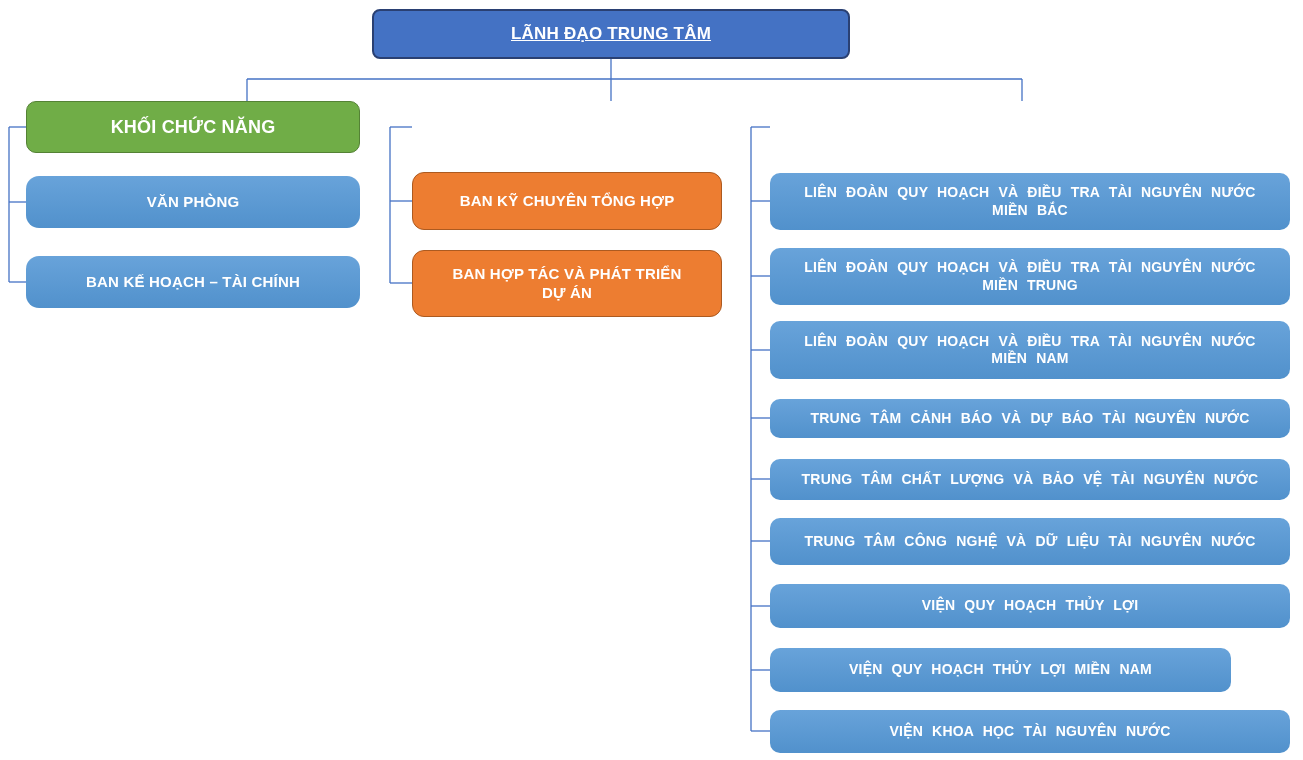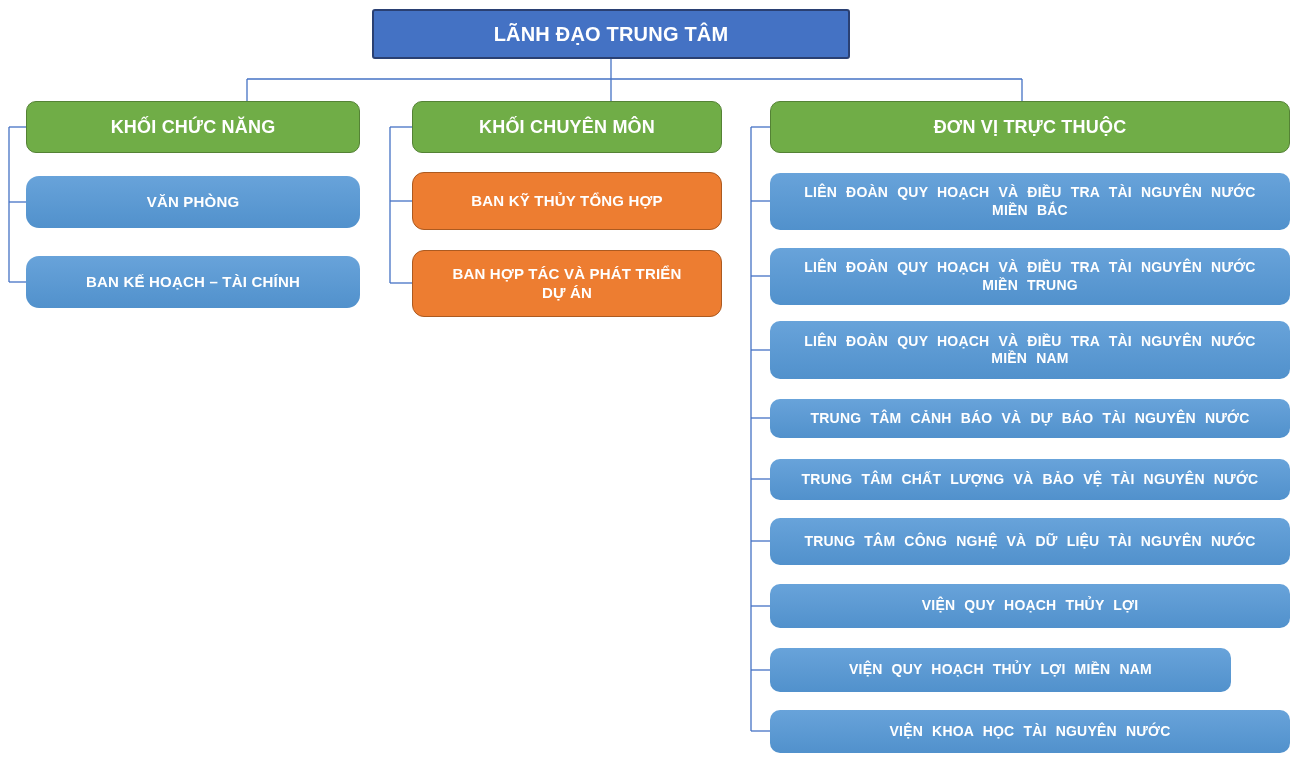--- a/index.html
+++ b/index.html
@@ -36,22 +36,23 @@
     justify-content: center;
     text-align: center;
     color: var(--text, #ffffff);
     font-weight: bold;
     line-height: 1.25;
     letter-spacing: 0.2px;
   }
   .root-node {
     background: var(--root-fill, #4472C4);
     border: 2px solid var(--root-border, #2A4073);
-    border-radius: 3px;
-    font-size: 20px;
+    border-radius: 8px;
+    font-size: 17px;
+    text-decoration: underline;
   }
   .header-node {
     background: var(--header-fill, #70AD47);
     border: 1.5px solid var(--header-border, #548235);
     border-radius: 10px;
     font-size: 18px;
   }
   .blue-node {
     background: linear-gradient(180deg, var(--blue-fill-top, #68A3DA), var(--blue-fill-bottom, #5191CC));
     border-radius: 13px;
@@ -107,25 +108,23 @@
     <path d="M 751 670 L 770 670"></path>
     <path d="M 751 731 L 770 731"></path>
   </svg>
 
   <div class="node root-node" style="left:372px; top:9px; width:478px; height:50px;">LÃNH ĐẠO TRUNG TÂM</div>
 
   <div class="node header-node" style="left:26px; top:101px; width:334px; height:52px;">KHỐI CHỨC NĂNG</div>
   <div class="node blue-node" style="left:26px; top:176px; width:334px; height:52px;">VĂN PHÒNG</div>
   <div class="node blue-node" style="left:26px; top:256px; width:334px; height:52px;text-align:right;">BAN KẾ HOẠCH – TÀI CHÍNH</div>
 
-  <div class="node header-node" style="left:412px; top:101px; width:310px; height:52px;">KHỐI CHUYÊN MÔN</div>
-  <div class="node orange-node" style="left:412px; top:172px; width:310px; height:58px;">BAN KỸ THỦY TỔNG HỢP</div>
+  <div class="node orange-node" style="left:412px; top:172px; width:310px; height:58px;">BAN KỸ CHUYÊN TỔNG HỢP</div>
   <div class="node orange-node" style="left:412px; top:250px; width:310px; height:67px;">BAN HỢP TÁC VÀ PHÁT TRIỂN DỰ ÁN</div>
 
-  <div class="node header-node" style="left:770px; top:101px; width:520px; height:52px;">ĐƠN VỊ TRỰC THUỘC</div>
   <div class="node blue-node g3-child" style="left:770px; top:173px; width:520px; height:57px;">LIÊN ĐOÀN QUY HOẠCH VÀ ĐIỀU TRA TÀI NGUYÊN NƯỚC MIỀN BẮC</div>
   <div class="node blue-node g3-child" style="left:770px; top:248px; width:520px; height:57px;">LIÊN ĐOÀN QUY HOẠCH VÀ ĐIỀU TRA TÀI NGUYÊN NƯỚC MIỀN TRUNG</div>
   <div class="node blue-node g3-child" style="left:770px; top:321px; width:520px; height:58px;">LIÊN ĐOÀN QUY HOẠCH VÀ ĐIỀU TRA TÀI NGUYÊN NƯỚC MIỀN NAM</div>
   <div class="node blue-node g3-child" style="left:770px; top:399px; width:520px; height:39px;">TRUNG TÂM CẢNH BÁO VÀ DỰ BÁO TÀI NGUYÊN NƯỚC</div>
   <div class="node blue-node g3-child" style="left:770px; top:459px; width:520px; height:41px;">TRUNG TÂM CHẤT LƯỢNG VÀ BẢO VỆ TÀI NGUYÊN NƯỚC</div>
   <div class="node blue-node g3-child" style="left:770px; top:518px; width:520px; height:47px;">TRUNG TÂM CÔNG NGHỆ VÀ DỮ LIỆU TÀI NGUYÊN NƯỚC</div>
   <div class="node blue-node g3-child" style="left:770px; top:584px; width:520px; height:44px;">VIỆN QUY HOẠCH THỦY LỢI</div>
   <div class="node blue-node g3-child" style="left:770px; top:648px; width:461px; height:44px;">VIỆN QUY HOẠCH THỦY LỢI MIỀN NAM</div>
   <div class="node blue-node g3-child" style="left:770px; top:710px; width:520px; height:43px;">VIỆN KHOA HỌC TÀI NGUYÊN NƯỚC</div>
 

